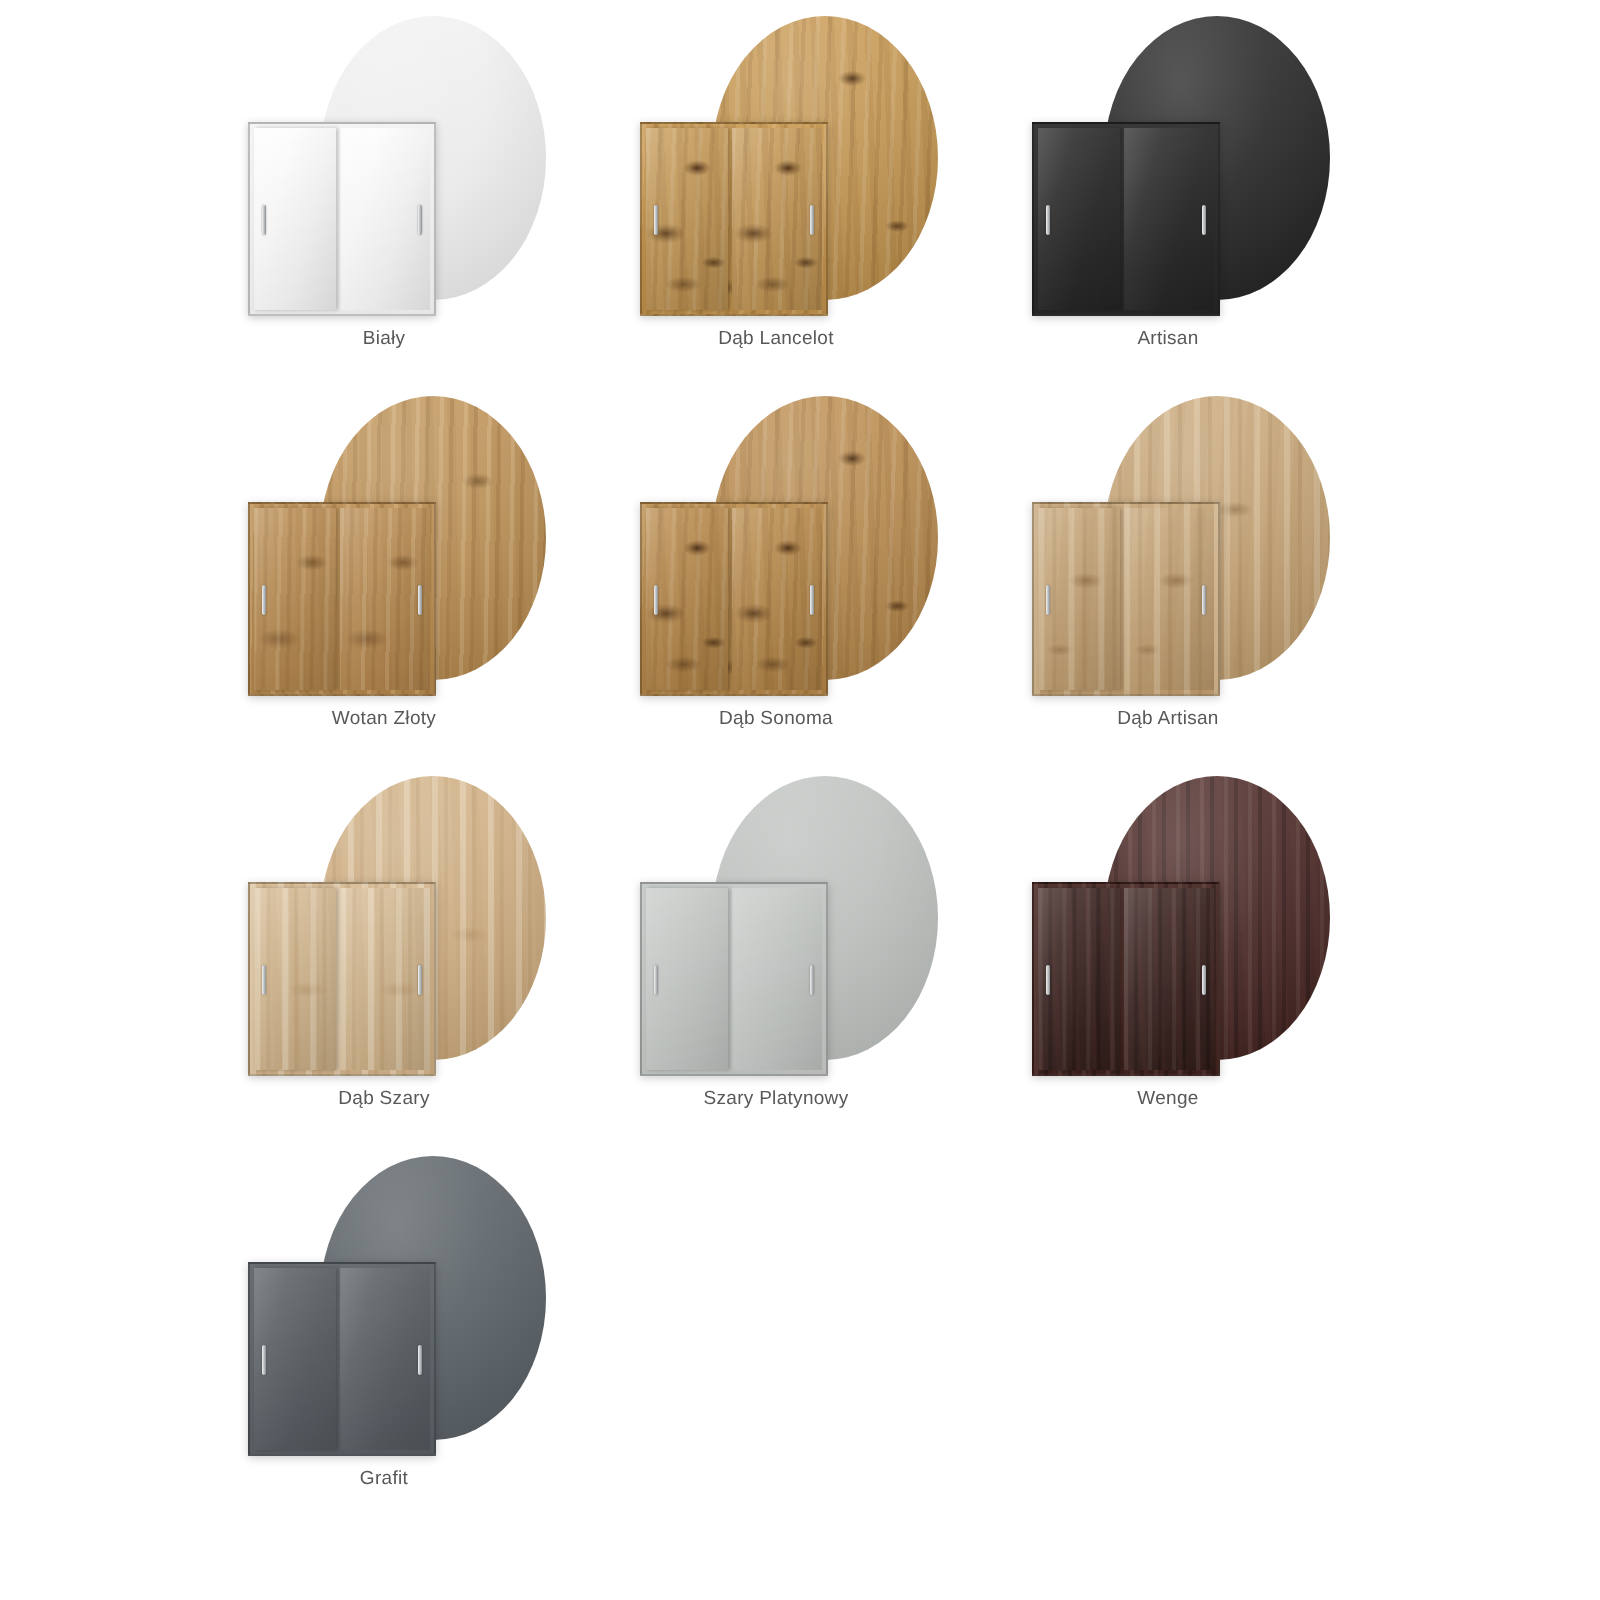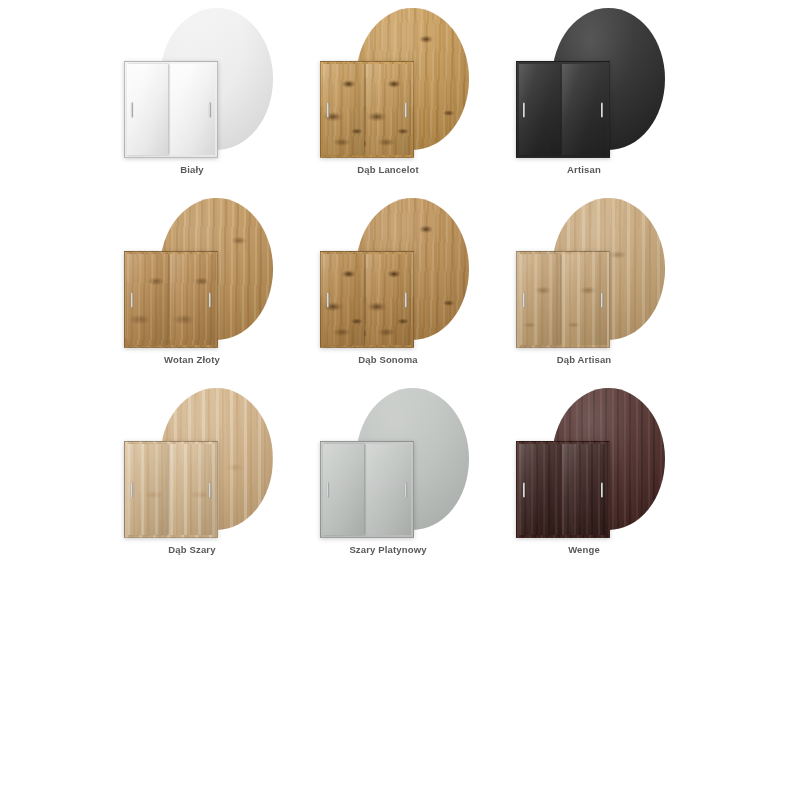--- a/index.html
+++ b/index.html
@@ -125,21 +125,20 @@
     position: absolute;
     left: 0;
     right: 16px;
     top: 164px;
     text-align: center;
     font-size: 9.5px;
     line-height: 12px;
     color: #58585b;
     letter-spacing: .15px;
     white-space: nowrap;
-    font-weight: bold;
   }
 </style>
 </head>
 <body style="background: rgb(255, 255, 255);">
 
 <div class="swatch-grid">
     <div class="swatch-cell col-0">
       <div class="finish-circle" style="background-image: linear-gradient(168deg, rgba(255, 255, 255, 0.1), rgba(0, 0, 0, 0.06)), linear-gradient(rgb(242, 242, 243), rgb(242, 242, 243));">
         <div class="circle-sheen"></div>
       </div>
@@ -294,13 +293,31 @@
             <div class="handle handle-right"></div>
           </div>
           <div class="door door-left" style="background-image: repeating-linear-gradient(90deg, rgba(255, 235, 220, 0.075) 0px, rgba(255, 235, 220, 0.075) 2px, rgba(0, 0, 0, 0) 2px, rgba(0, 0, 0, 0) 5px, rgba(0, 0, 0, 0.2) 5px, rgba(0, 0, 0, 0.2) 7px, rgba(0, 0, 0, 0) 7px, rgba(0, 0, 0, 0) 12px), repeating-linear-gradient(87deg, rgba(130, 70, 60, 0.09) 0px, rgba(130, 70, 60, 0.09) 3px, rgba(0, 0, 0, 0) 3px, rgba(0, 0, 0, 0) 9px), linear-gradient(172deg, rgba(255, 255, 255, 0.09), rgba(0, 0, 0, 0.16)), linear-gradient(rgb(59, 35, 32), rgb(59, 35, 32));">
             <div class="sheen"></div>
             <div class="handle handle-left"></div>
           </div>
         </div>
       </div>
       <div class="swatch-label">Wenge</div>
     </div>
+    <div class="swatch-cell col-0">
+      <div class="finish-circle" style="background-image: linear-gradient(168deg, rgba(255, 255, 255, 0.1), rgba(0, 0, 0, 0.06)), linear-gradient(rgb(91, 98, 103), rgb(91, 98, 103));">
+        <div class="circle-sheen"></div>
+      </div>
+      <div class="cabinet">
+        <div class="cabinet-body" style="background-image: linear-gradient(168deg, rgba(255, 255, 255, 0.1), rgba(0, 0, 0, 0.06)), linear-gradient(rgb(88, 94, 99), rgb(88, 94, 99));">
+          <div class="door door-right" style="background-image: linear-gradient(168deg, rgba(255, 255, 255, 0.1), rgba(0, 0, 0, 0.06)), linear-gradient(rgb(86, 92, 97), rgb(86, 92, 97));">
+            <div class="sheen"></div>
+            <div class="handle handle-right"></div>
+          </div>
+          <div class="door door-left" style="background-image: linear-gradient(168deg, rgba(255, 255, 255, 0.1), rgba(0, 0, 0, 0.06)), linear-gradient(rgb(86, 92, 97), rgb(86, 92, 97));">
+            <div class="sheen"></div>
+            <div class="handle handle-left"></div>
+          </div>
+        </div>
+      </div>
+      <div class="swatch-label">Grafit</div>
+    </div>
   </div>
 
 </body></html>

